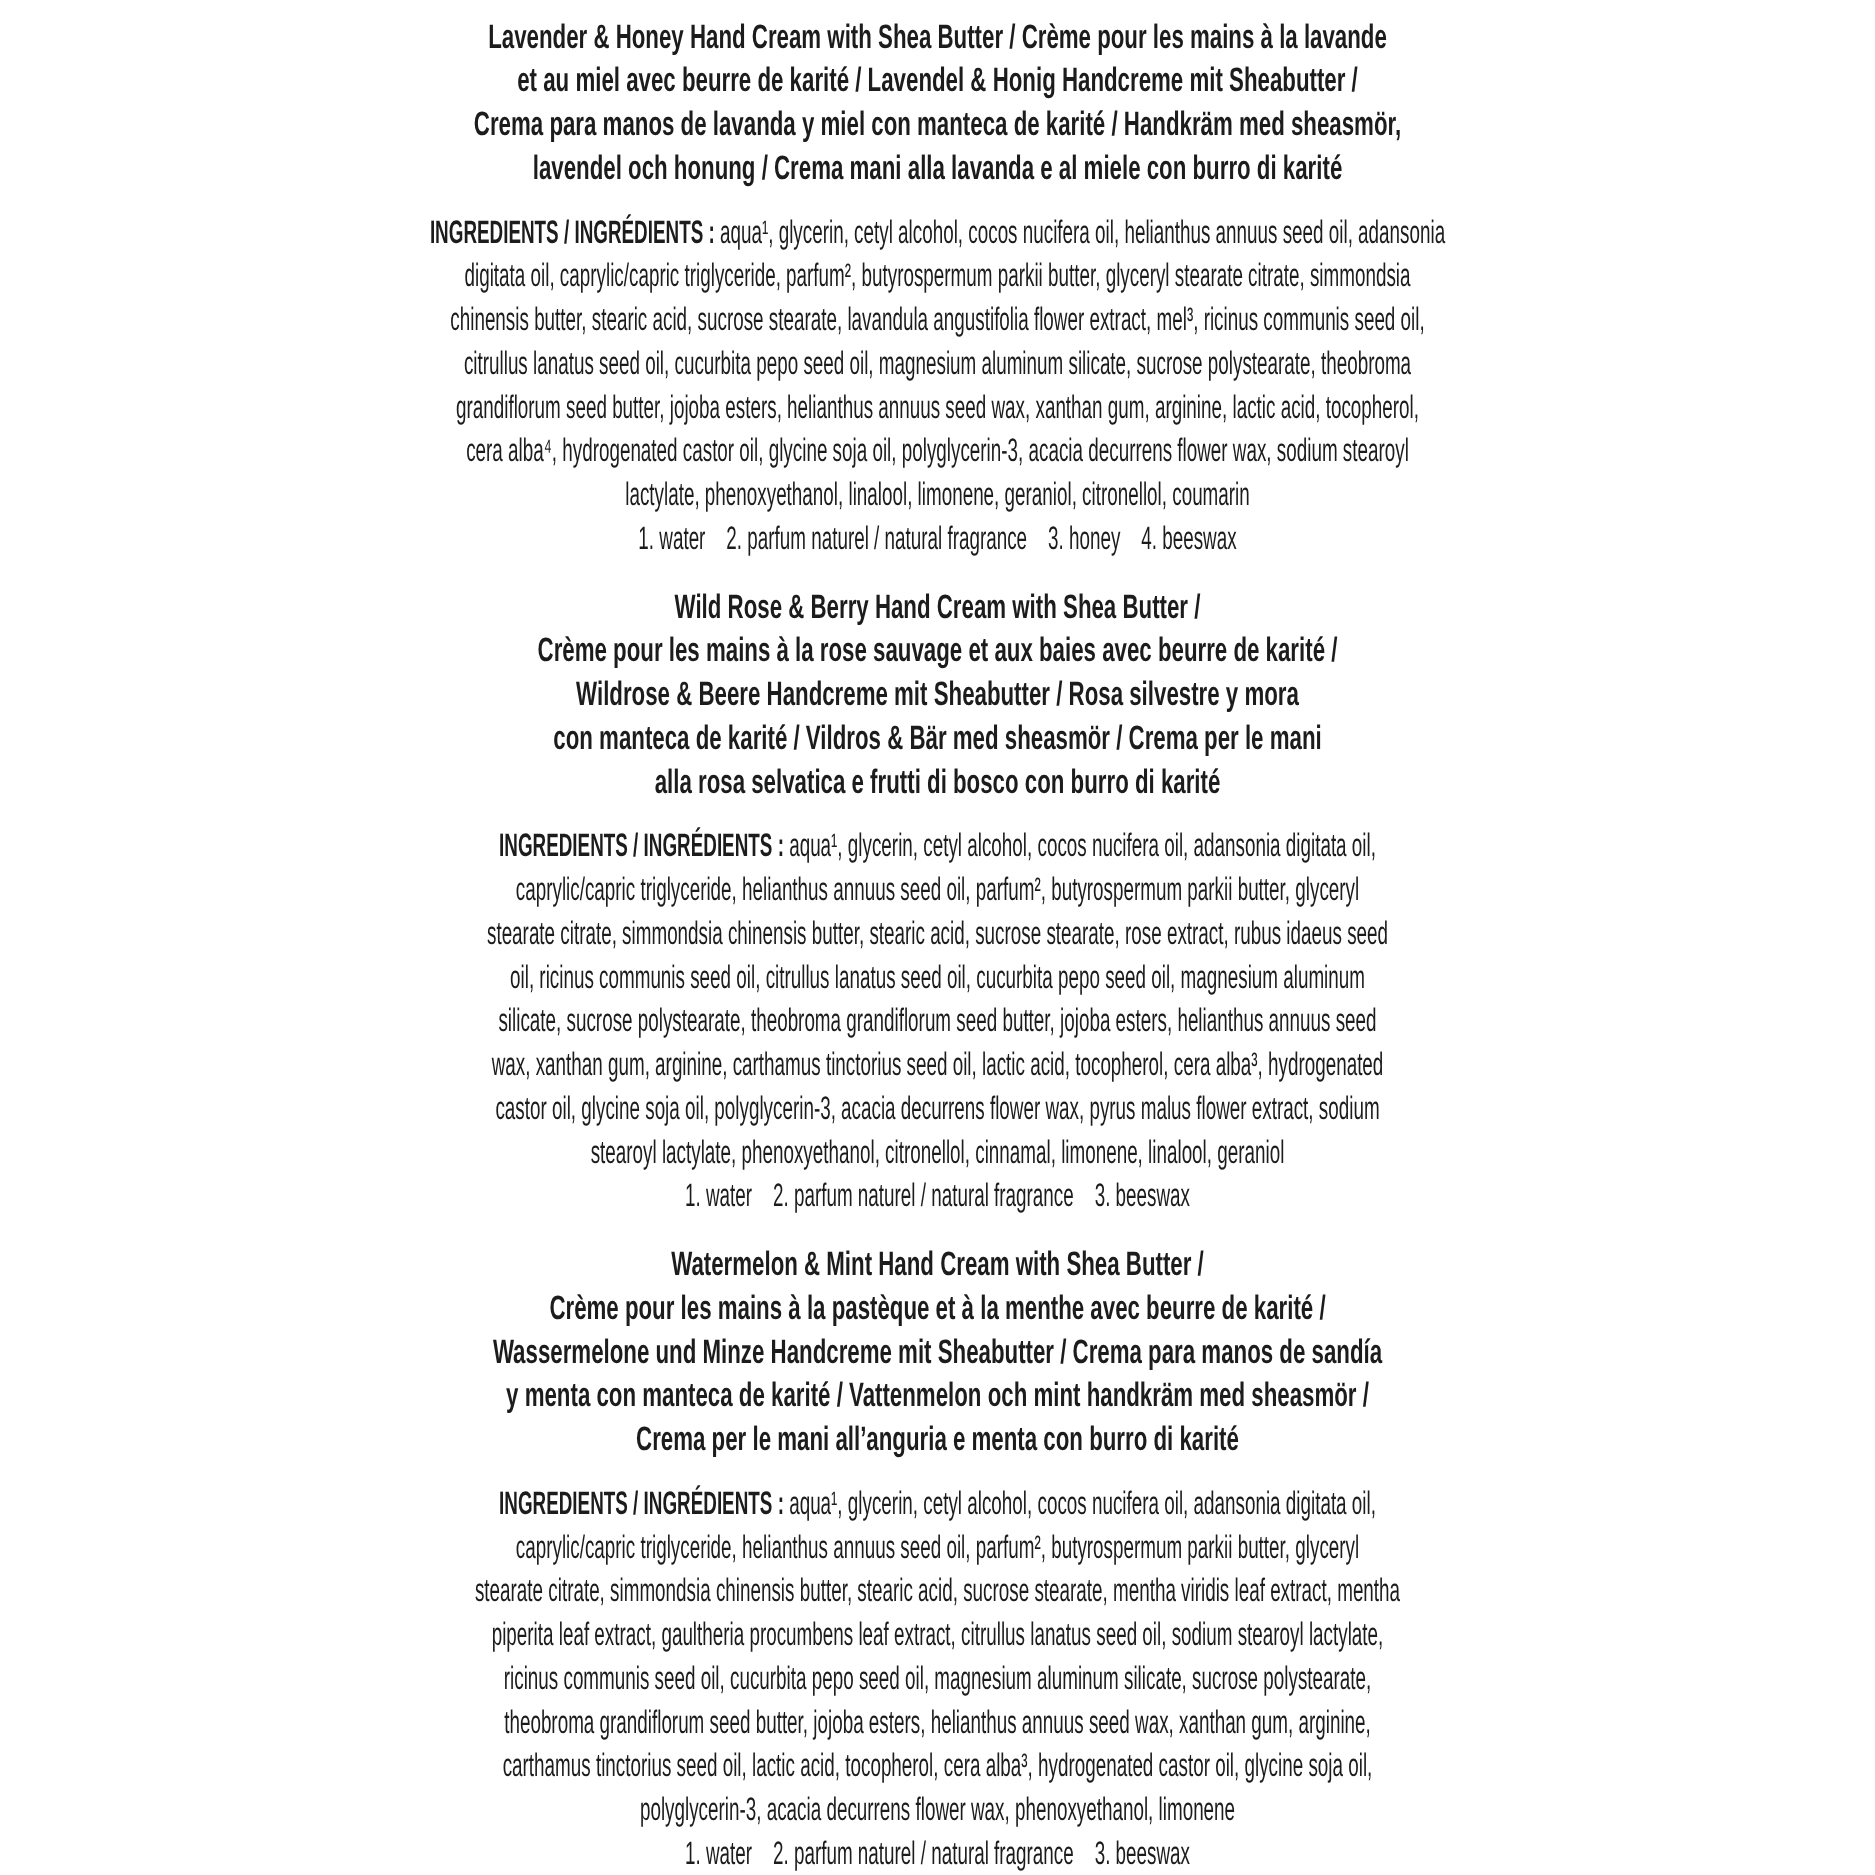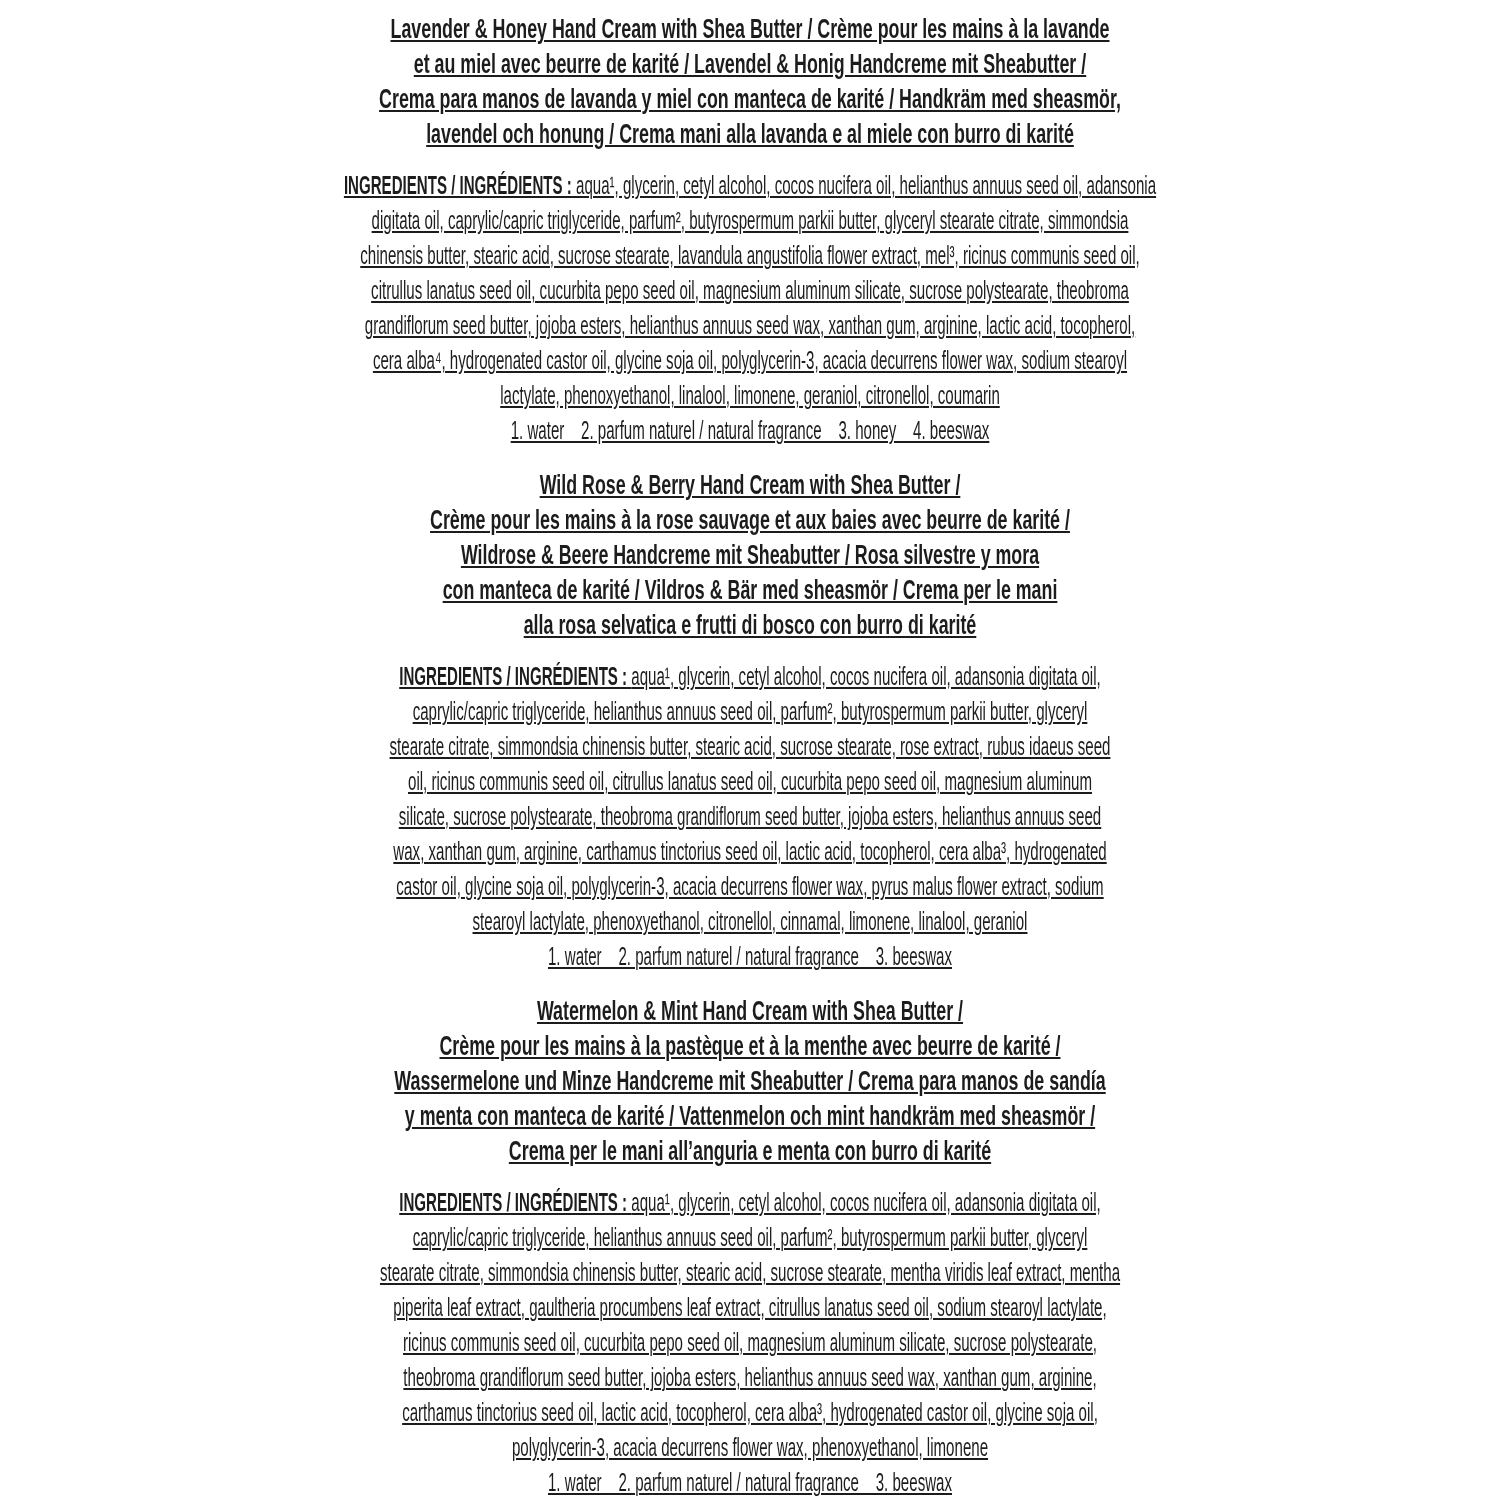--- a/index.html
+++ b/index.html
@@ -10,21 +10,20 @@
   body {
     width: 1500px;
     height: 1500px;
     overflow: hidden;
     color: #1c1c1c;
     font-family: "Liberation Sans", sans-serif;
   }
   .label-wrap {
     padding-top: 12px;
     width: 1500px;
-    text-decoration: underline;
   }
   .product {
     margin-bottom: 20px;
   }
   .title-block {
     margin-bottom: 16px;
   }
   .title-line {
     font-weight: bold;
     font-size: 27px;

